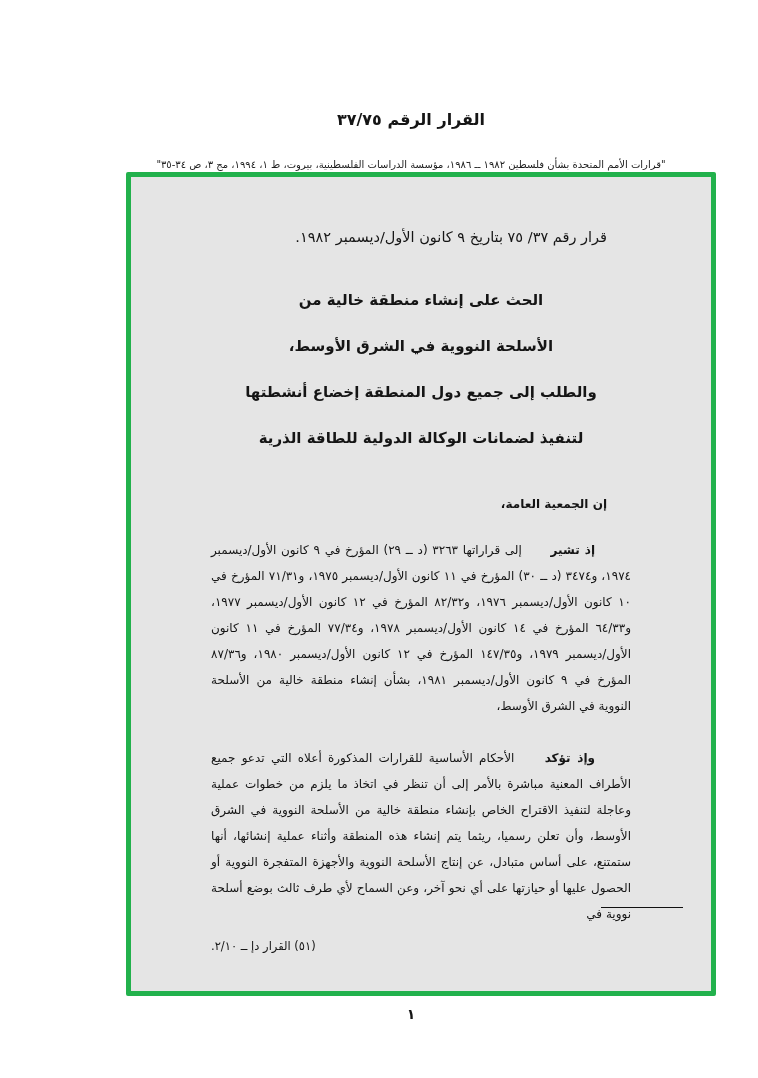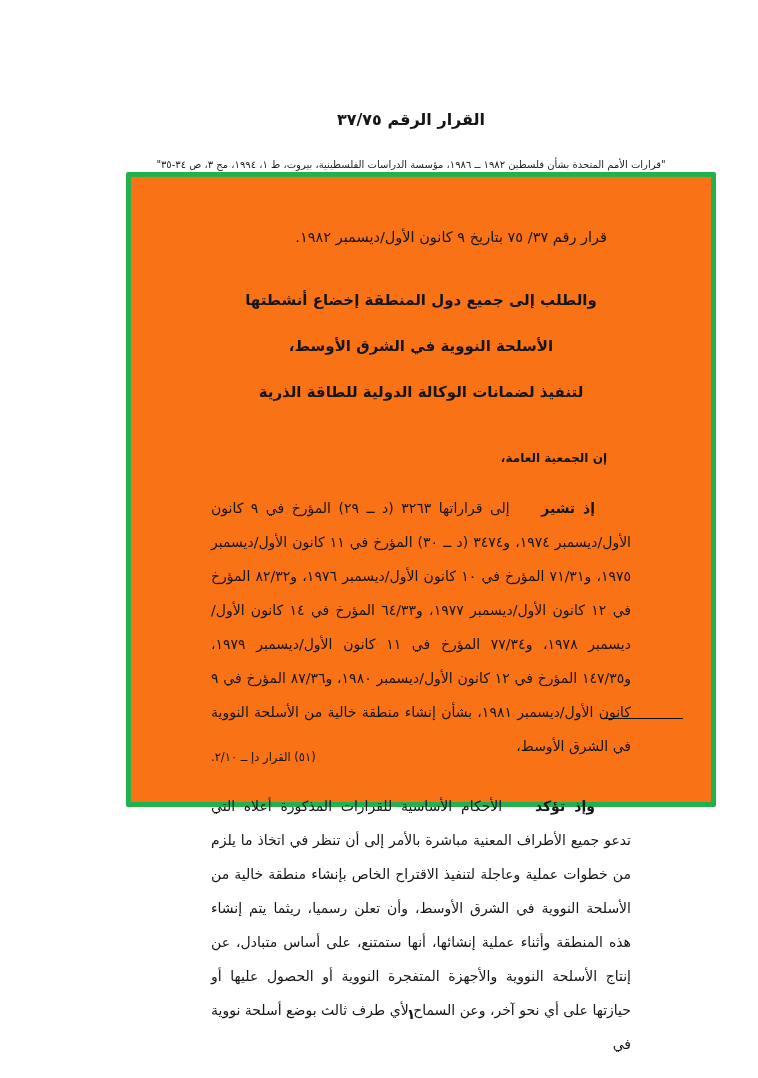--- a/index.html
+++ b/index.html
@@ -25,24 +25,24 @@
     font-weight: bold;
   }
   .doc-header .source {
     font-size: 10px;
     margin-top: 14px;
     color: #1d1d1d;
   }
   .frame {
     position: absolute;
     left: 94px; top: 140px;
-    width: 590px; height: 635px;
+    width: 590px; height: 824px;
     border: 5px solid #22b14c;
     border-radius: 2px;
-    background: #f97316;
+    background: #e5e5e5;
   }
   .content {
     position: absolute;
     top: 26px; right: 56px; left: 56px;
     direction: rtl;
   }
   .date-line {
     font-size: 14.5px;
     text-indent: 24px;
     margin-top: 6px;
@@ -54,22 +54,22 @@
     line-height: 26px;
     margin-top: 14px;
   }
   .opening {
     font-weight: bold;
     font-size: 12px;
     text-indent: 24px;
     margin-top: 18px;
   }
   .para {
-    font-size: 14px;
-    line-height: 34px;
+    font-size: 12px;
+    line-height: 26px;
     text-indent: 24px;
     margin-top: 10px;
     text-align: justify;
   }
   .para .lead { font-weight: bold; }
   .footnote-area {
     position: absolute;
     bottom: 14px; right: 12px; left: 56px;
     direction: rtl;
     text-align: left;
@@ -97,22 +97,23 @@
   <div class="doc-header">
     <div class="title">القرار الرقم ٣٧/٧٥</div>
     <div class="source">"قرارات الأمم المتحدة بشأن فلسطين ١٩٨٢ ــ ١٩٨٦، مؤسسة الدراسات الفلسطينية، بيروت، ط ١، ١٩٩٤، مج ٣، ص ٣٤-٣٥"</div>
   </div>
 
   <div class="frame" style="border-color: rgb(34, 177, 76);">
     <div class="content">
       <div class="date-line">قرار رقم ٣٧/ ٧٥ بتاريخ ٩ كانون الأول/ديسمبر ١٩٨٢.</div>
 
       <div class="res-title">
+        <div>الحث على إنشاء منطقة خالية من</div>
+        <div>الأسلحة النووية في الشرق الأوسط،</div>
         <div>والطلب إلى جميع دول المنطقة إخضاع أنشطتها</div>
-        <div>الأسلحة النووية في الشرق الأوسط،</div>
         <div>لتنفيذ لضمانات الوكالة الدولية للطاقة الذرية</div>
       </div>
 
       <div class="opening">إن الجمعية العامة،</div>
 
       <p class="para"><span class="lead">إذ تشير</span><span> إلى قراراتها ٣٢٦٣ (د ــ ٢٩) المؤرخ في ٩ كانون الأول/ديسمبر ١٩٧٤، و٣٤٧٤ (د ــ ٣٠) المؤرخ في ١١ كانون الأول/ديسمبر ١٩٧٥، و٧١/٣١ المؤرخ في ١٠ كانون الأول/ديسمبر ١٩٧٦، و٨٢/٣٢ المؤرخ في ١٢ كانون الأول/ديسمبر ١٩٧٧، و٦٤/٣٣ المؤرخ في ١٤ كانون الأول/ديسمبر ١٩٧٨، و٧٧/٣٤ المؤرخ في ١١ كانون الأول/ديسمبر ١٩٧٩، و١٤٧/٣٥ المؤرخ في ١٢ كانون الأول/ديسمبر ١٩٨٠، و٨٧/٣٦ المؤرخ في ٩ كانون الأول/ديسمبر ١٩٨١، بشأن إنشاء منطقة خالية من الأسلحة النووية في الشرق الأوسط،</span></p>
 
 
       <p class="para"><span class="lead">وإذ تؤكد</span><span> الأحكام الأساسية للقرارات المذكورة أعلاه التي تدعو جميع الأطراف المعنية مباشرة بالأمر إلى أن تنظر في اتخاذ ما يلزم من خطوات عملية وعاجلة لتنفيذ الاقتراح الخاص بإنشاء منطقة خالية من الأسلحة النووية في الشرق الأوسط، وأن تعلن رسميا، ريثما يتم إنشاء هذه المنطقة وأثناء عملية إنشائها، أنها ستمتنع، على أساس متبادل، عن إنتاج الأسلحة النووية والأجهزة المتفجرة النووية أو الحصول عليها أو حيازتها على أي نحو آخر، وعن السماح لأي طرف ثالث بوضع أسلحة نووية في</span></p>
     </div>

